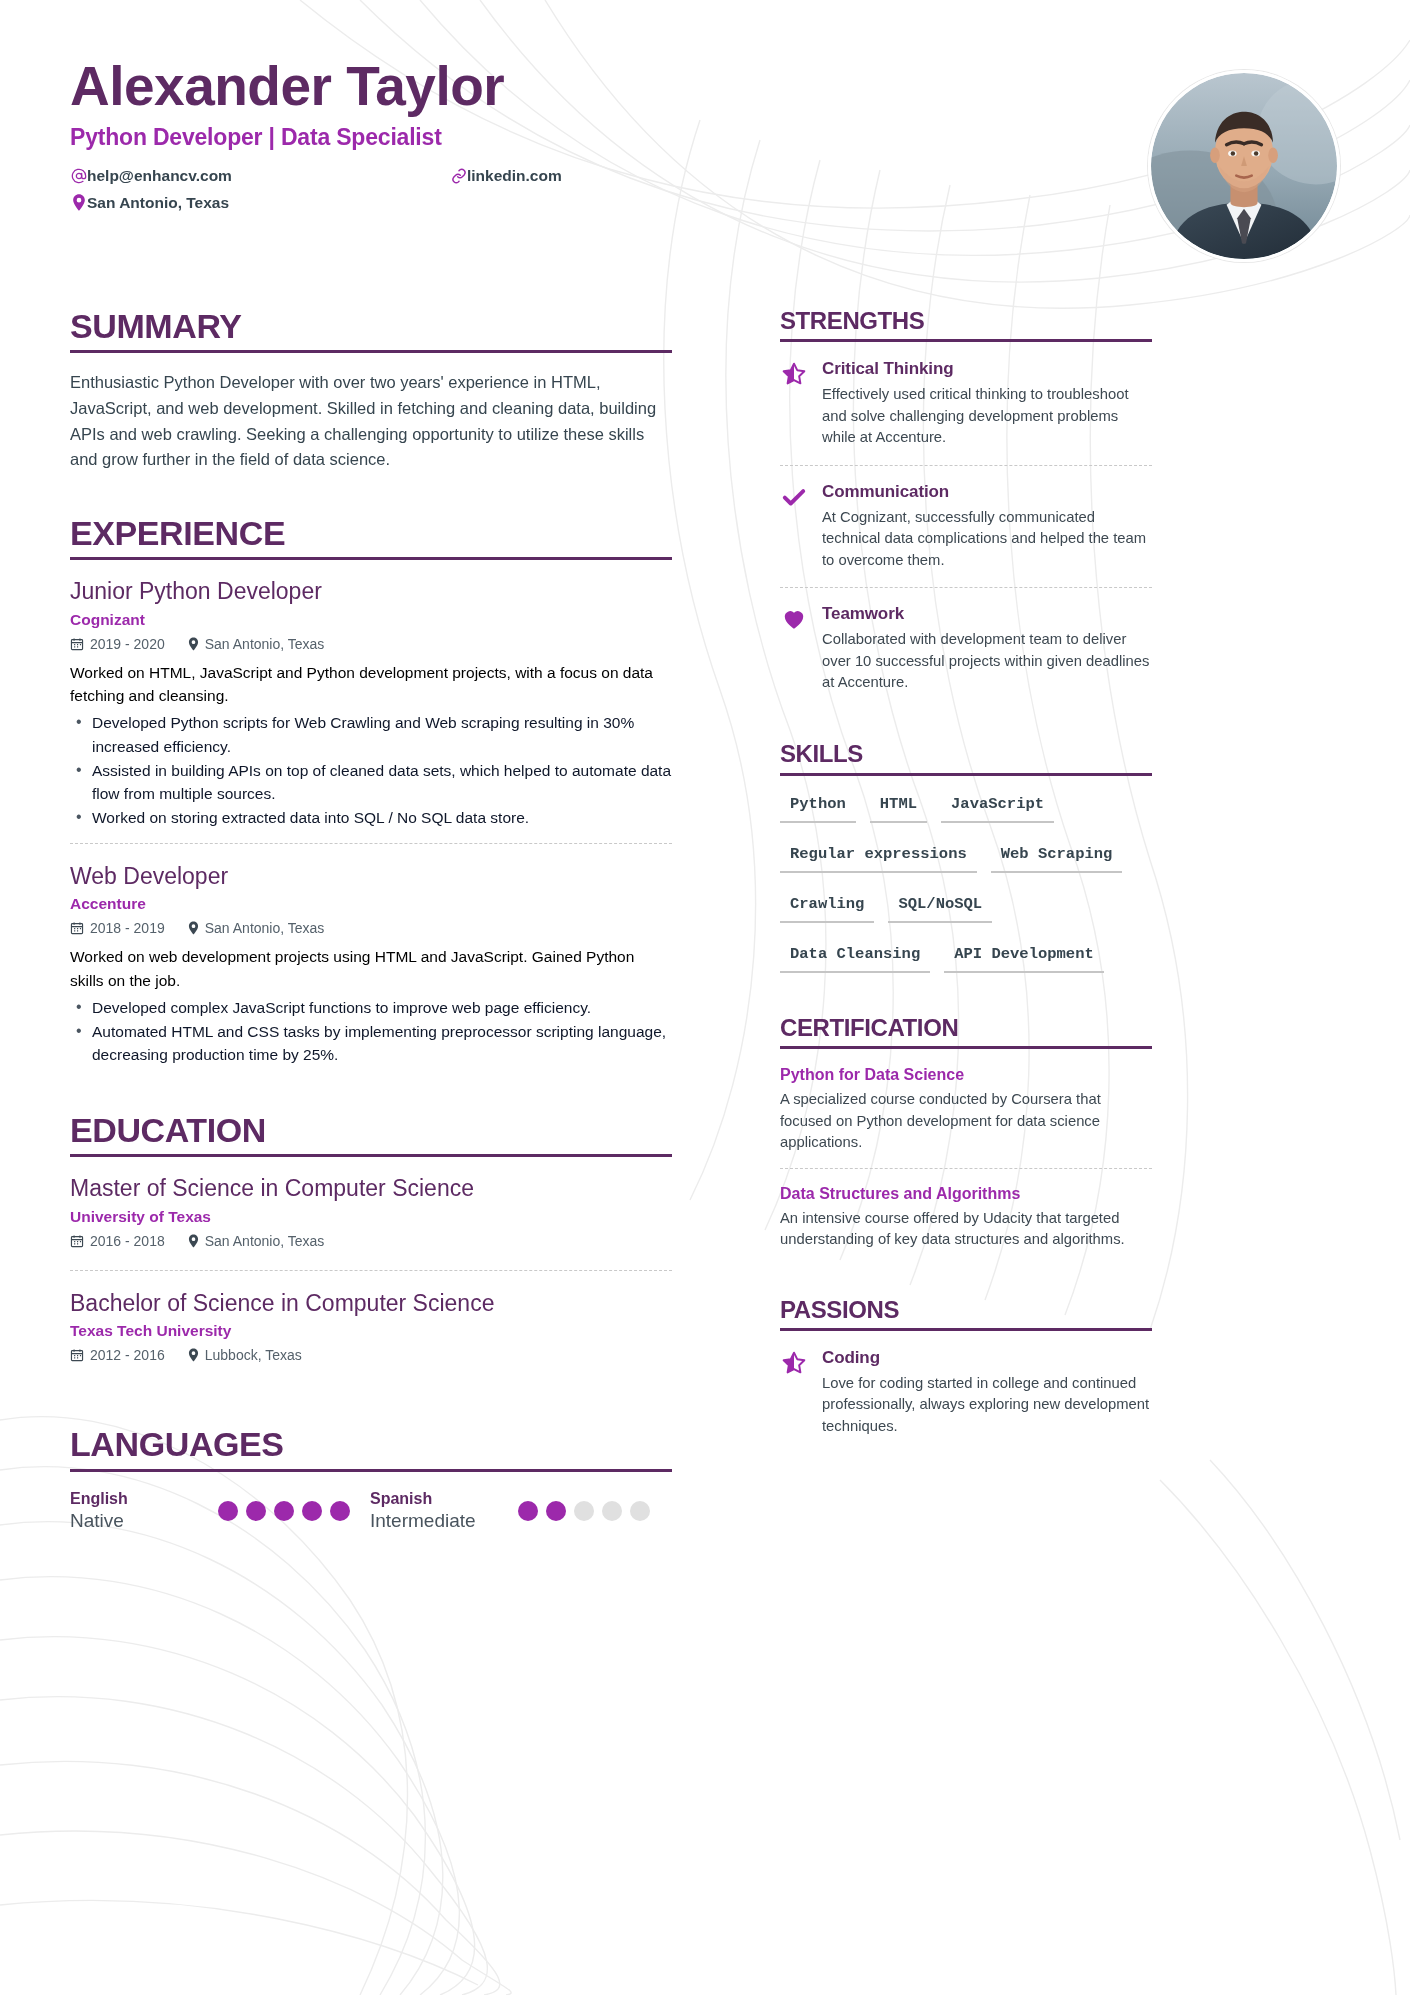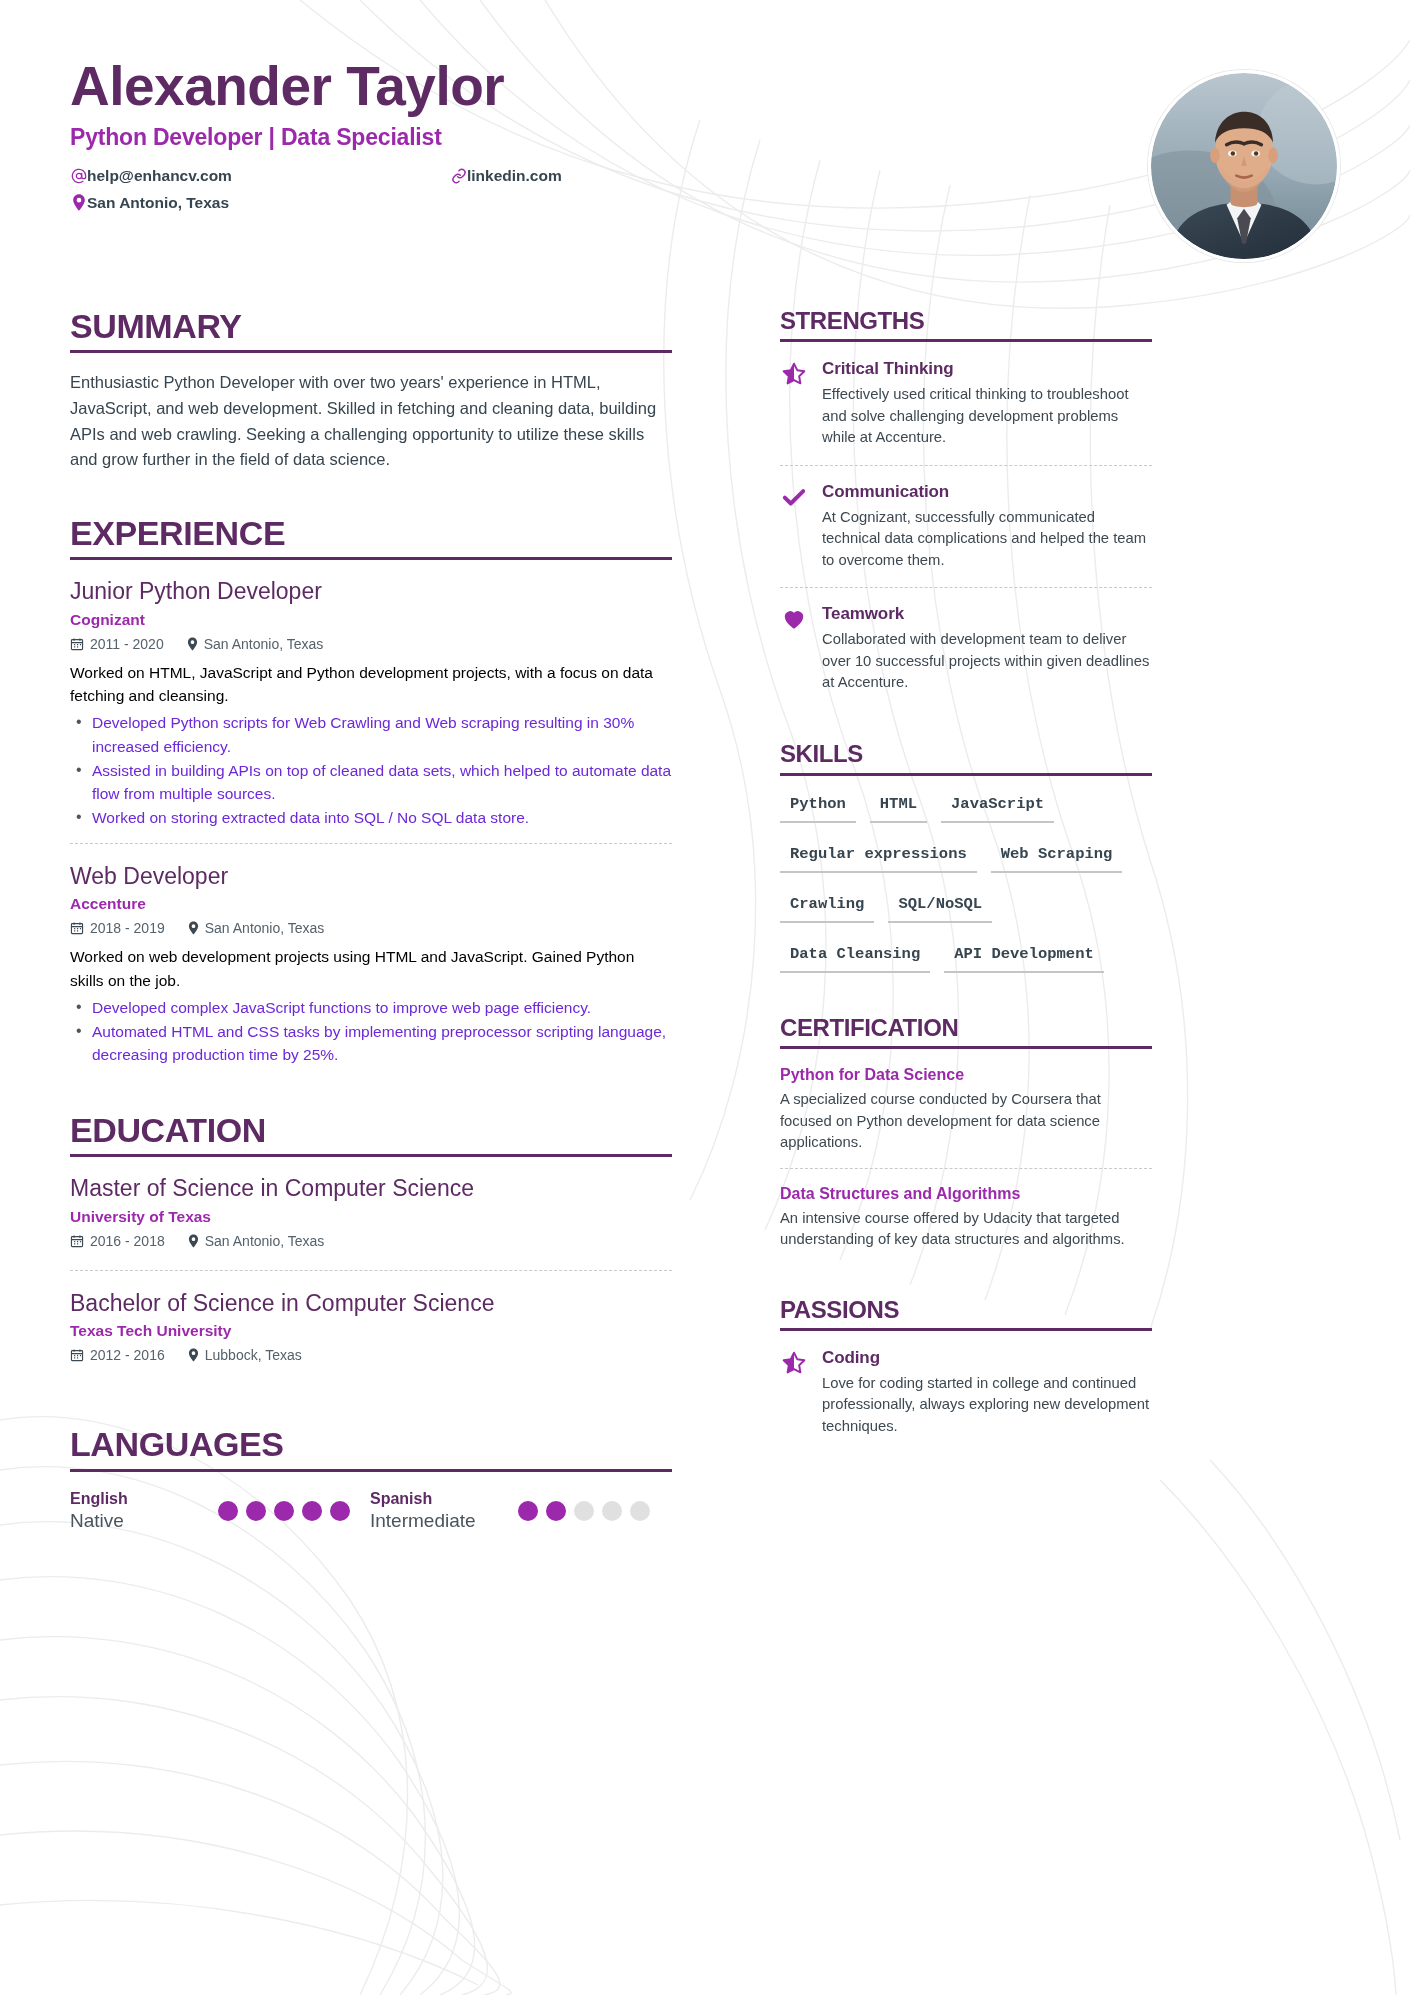--- a/index.html
+++ b/index.html
@@ -142,21 +142,21 @@
     line-height: 1.5;
     color: #000000;
     margin-bottom: 4px;
   }
   .bullets { list-style: none; }
   .bullets li {
     position: relative;
     padding-left: 22px;
     font-size: 15.5px;
     line-height: 1.5;
-    color: #6d28d9;
+    color: #0f172a;
     margin-bottom: 1px;
   }
   .bullets li:before {
     content: "•";
     position: absolute;
     left: 6px;
     top: -1px;
     font-size: 16px;
     color: #4a5560;
   }
@@ -366,21 +366,21 @@
           <div class="entry-title">Junior Python Developer</div>
           <div class="entry-org">Cognizant</div>
           <div class="entry-meta">
             <span class="meta-item">
               <span class="m-icon">
                 <svg width="14" height="14" viewBox="0 0 24 24" fill="none" stroke="currentColor" stroke-width="2">
                   <rect x="2.5" y="4.5" width="19" height="17" rx="1.5"></rect>
                   <path d="M2.5 9.5h19M7 2.5v4M17 2.5v4M7 13h2M12 13h2M17 13h2M7 17h2M12 17h2"></path>
                 </svg>
               </span>
-              <span>2011 - 2020</span>
+              <span>2019 - 2020</span>
             </span>
             <span class="meta-item">
               <span class="m-icon">
                 <svg width="11" height="14" viewBox="0 0 24 28" fill="currentColor">
                   <path d="M12 0C6.5 0 2 4.5 2 10c0 7 10 18 10 18s10-11 10-18c0-5.5-4.5-10-10-10zm0 14a4 4 0 1 1 0-8 4 4 0 0 1 0 8z"></path>
                 </svg>
               </span>
               <span>San Antonio, Texas</span>
             </span>
           </div>

